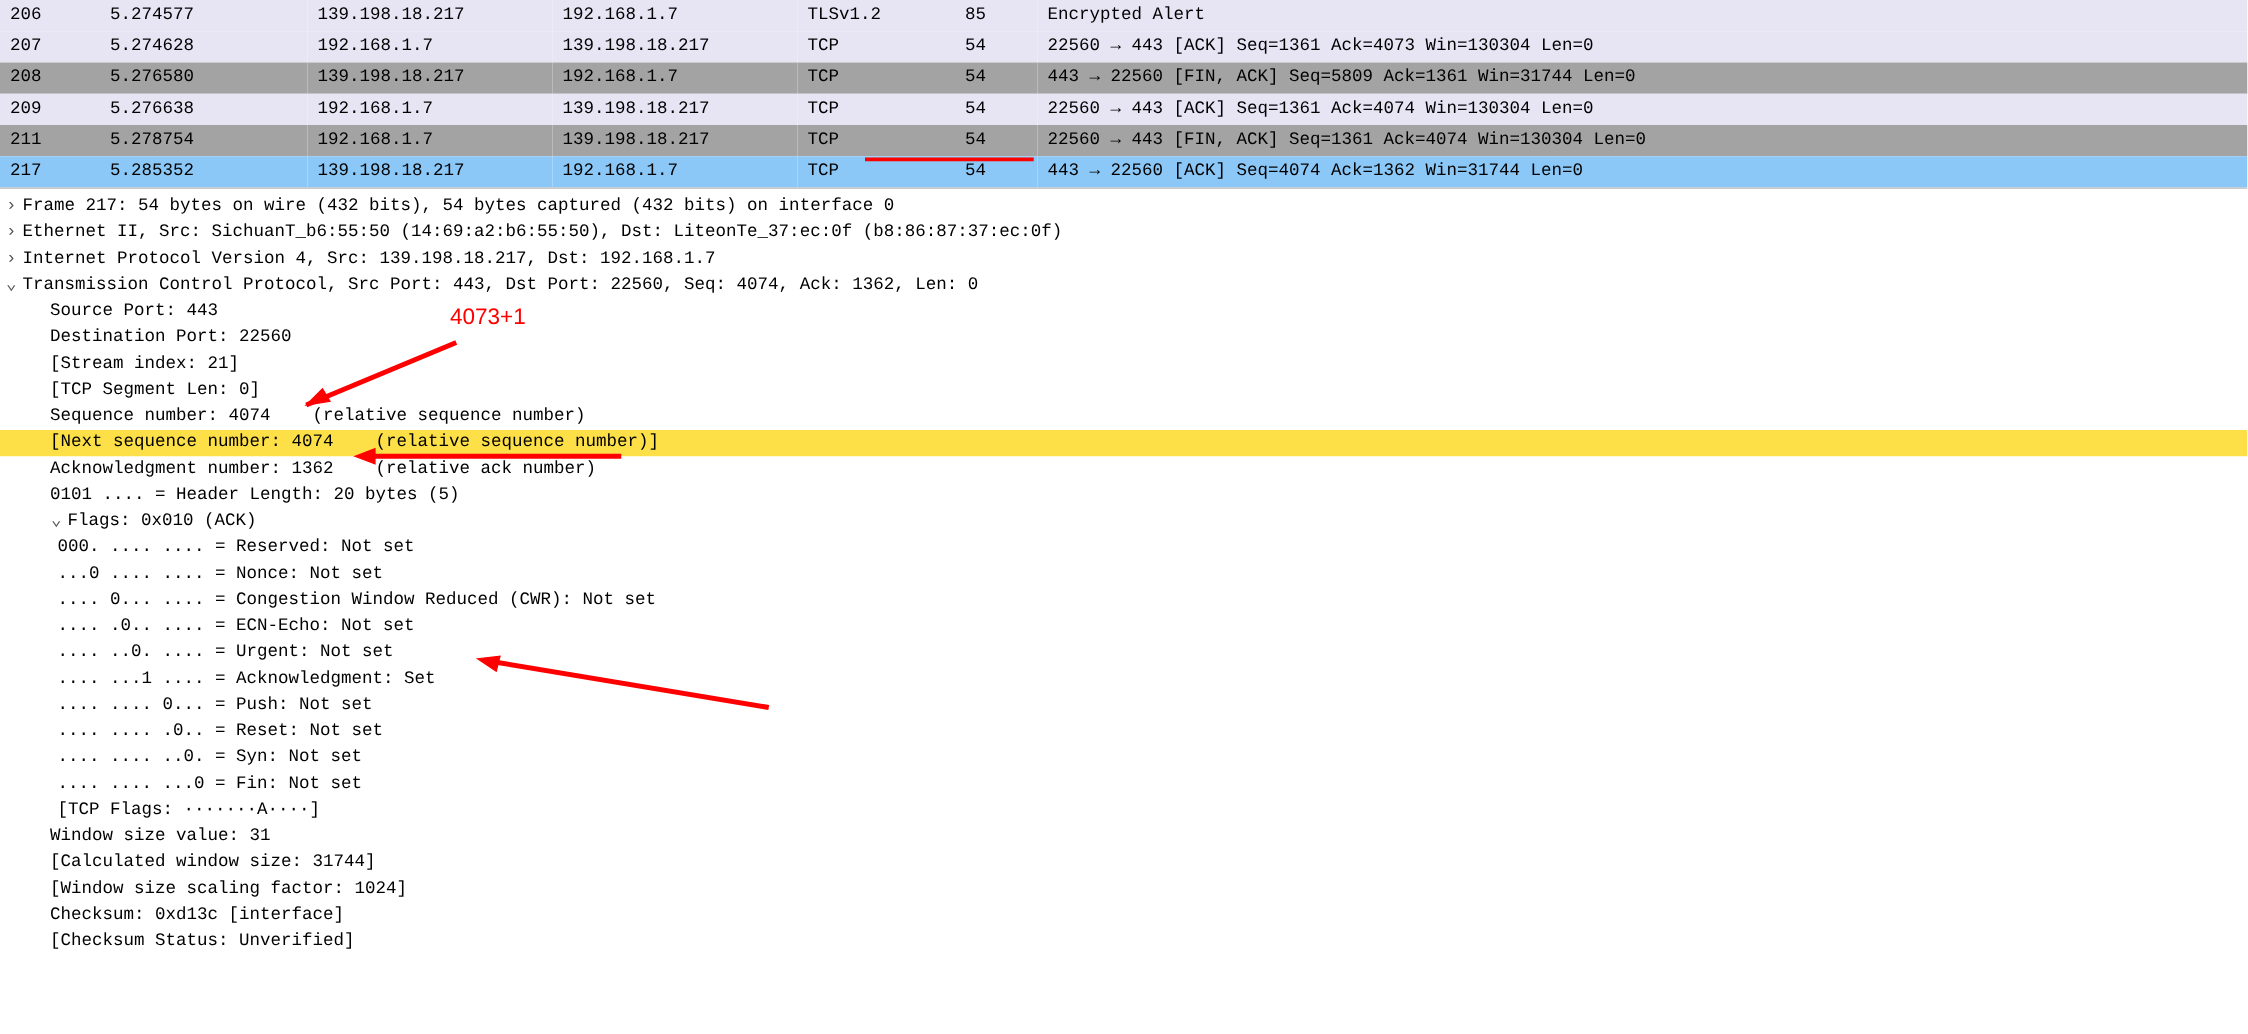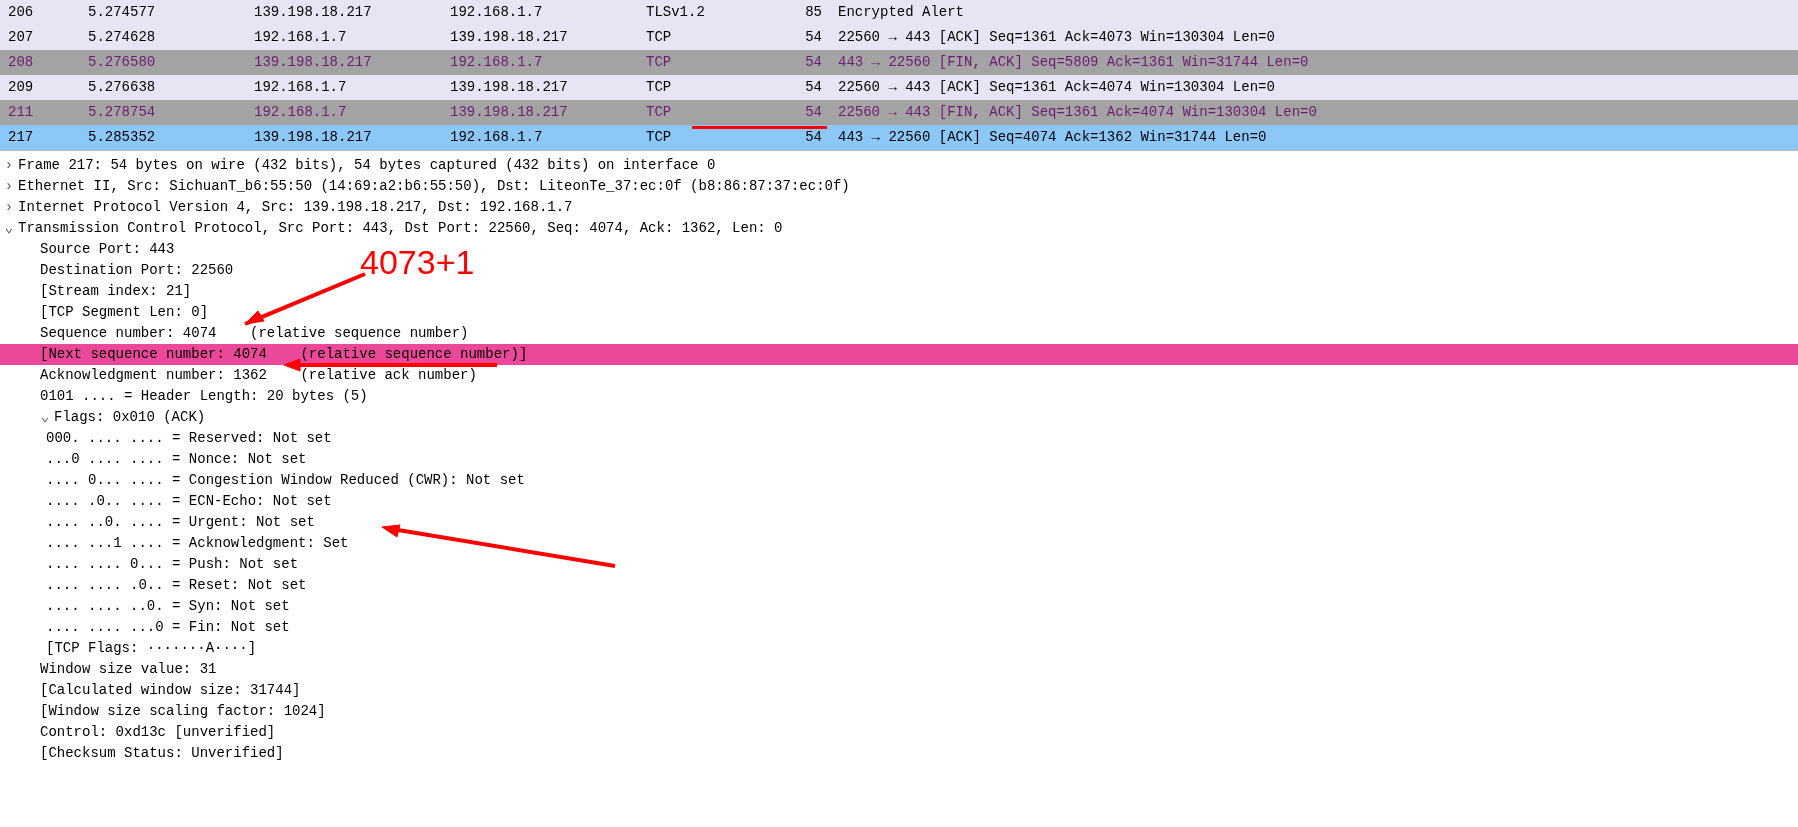--- a/index.html
+++ b/index.html
@@ -1,35 +1,35 @@
 <!DOCTYPE html>
 <html><head>
 <meta charset="utf-8">
 <style>
 html,body{margin:0;padding:0;font-family:Consolas,"Courier New",monospace;font-size:14px;color:#000;background:#fff;overflow:hidden}
 .packet-list{width:100%;border-collapse:collapse}
 .packet-list td{padding:2px 8px;white-space:nowrap;line-height:21px}
 .packet-list tr.purple{background:#e7e4f4}
 .packet-list tr.gray{background:#a3a3a3}
-.packet-list tr.gray td{color:#701a75}
+.packet-list tr.gray td{color:#000000}
 .packet-list tr.selected{background:#8bc8f7}
 .col-no{width:70px;text-align:left;padding-right:2px!important}
 .col-time{width:150px}
 .col-src{width:180px}
 .col-dst{width:180px}
 .col-proto{width:110px}
-.col-len{width:50px;text-align:right}
+.col-len{width:50px;text-align:left}
 .details{border-top:1px solid #bbb;padding:4px 0}
 .line{line-height:21px;white-space:pre}
 .caret{display:inline-block;width:18px;text-align:center;color:#555;user-select:none}
 .indent1{padding-left:36px}
 .indent2{padding-left:40px}
 .indent3{padding-left:46px}
-.hl{background:#ec4899}
-.annotation{position:absolute;color:#ff0000;font-size:34px;font-family:sans-serif}
+.hl{background:#fde047}
+.annotation{position:absolute;color:#ff0000;font-size:18px;font-family:sans-serif}
 .underline-red{position:absolute;height:3px;background:#ff0000}
 .arrow{position:absolute;stroke:#ff0000;fill:#ff0000}
 .packet-wrap{position:relative}
 </style>
 </head>
 <body>
 
 <div class="packet-wrap">
 <table class="packet-list">
   <tbody id="packet-body">
@@ -113,21 +113,21 @@
   <div class="line indent3">.... ..0. .... = Urgent: Not set</div>
   <div class="line indent3">.... ...1 .... = Acknowledgment: Set</div>
   <div class="line indent3">.... .... 0... = Push: Not set</div>
   <div class="line indent3">.... .... .0.. = Reset: Not set</div>
   <div class="line indent3">.... .... ..0. = Syn: Not set</div>
   <div class="line indent3">.... .... ...0 = Fin: Not set</div>
   <div class="line indent3">[TCP Flags: ·······A····]</div>
   <div class="line indent2">Window size value: 31</div>
   <div class="line indent2">[Calculated window size: 31744]</div>
   <div class="line indent2">[Window size scaling factor: 1024]</div>
-  <div class="line indent2">Control: 0xd13c [unverified]</div>
+  <div class="line indent2">Checksum: 0xd13c [interface]</div>
   <div class="line indent2">[Checksum Status: Unverified]</div>
 
   <div class="annotation" style="left:360px;top:92px">4073+1</div>
   <svg class="arrow" style="left:230px;top:118px" width="140" height="65">
     <line x1="135" y1="5" x2="15" y2="55" stroke="#ff0000" stroke-width="4"></line>
     <polygon points="15,55 28,42 34,52" fill="#ff0000"></polygon>
   </svg>
   <svg class="arrow" style="left:282px;top:205px" width="220" height="18">
     <line x1="215" y1="9" x2="12" y2="9" stroke="#ff0000" stroke-width="4"></line>
     <polygon points="2,9 18,3 18,15" fill="#ff0000"></polygon>

